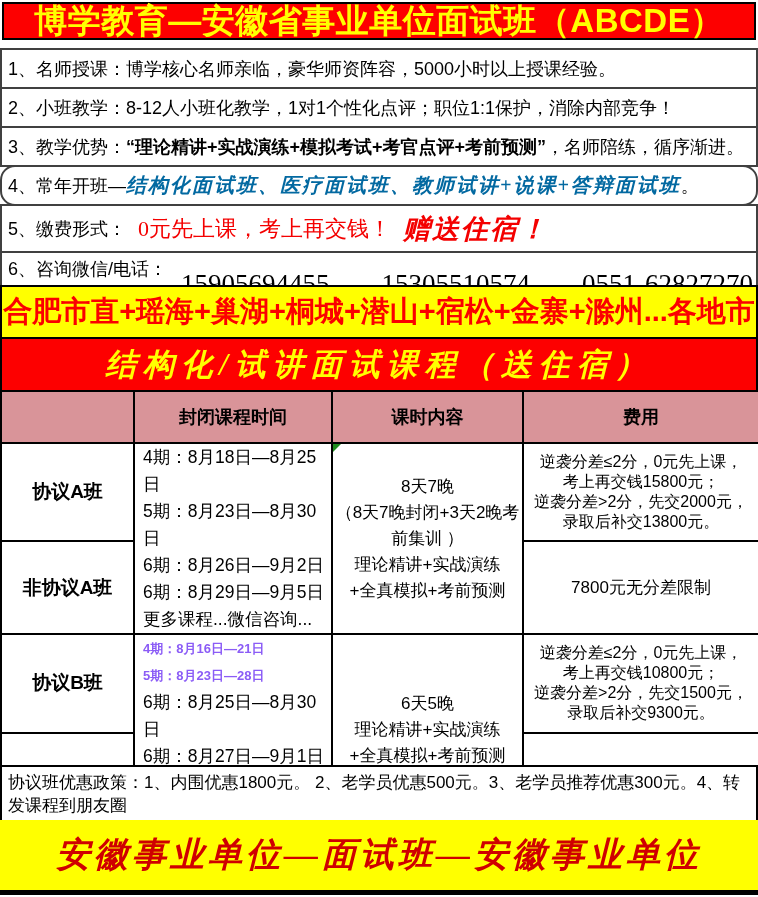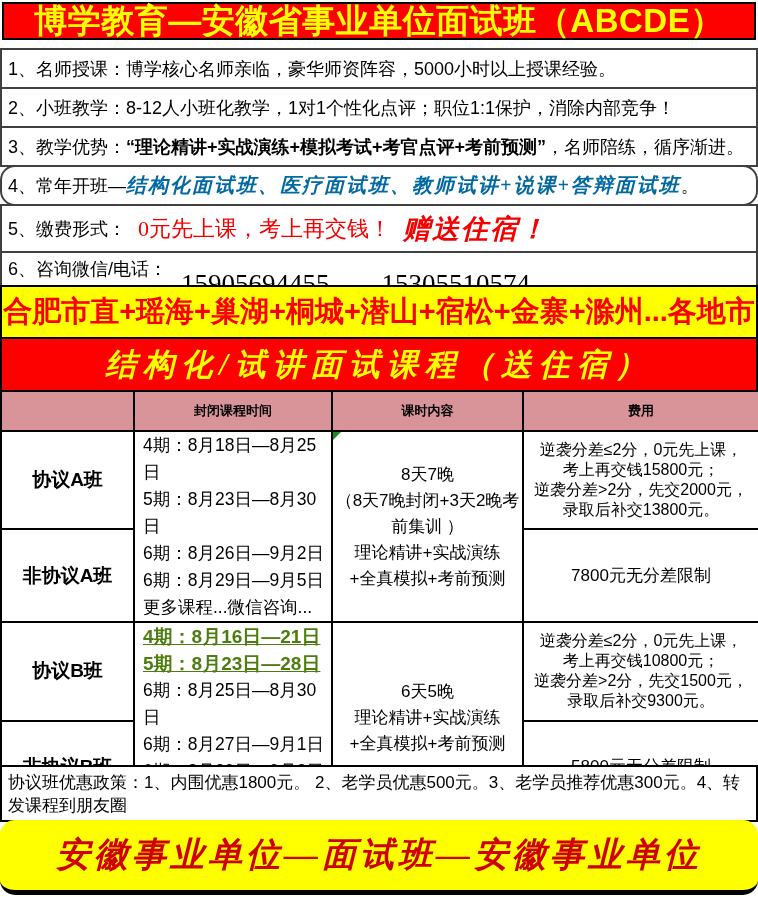--- a/index.html
+++ b/index.html
@@ -62,26 +62,26 @@
   }
   #course-banner .t {
     color:#ffff00; font-size:31px; font-weight:bold; font-style:italic;
     font-family:"Liberation Serif", serif; letter-spacing:7px; white-space:nowrap;
   }
 
   
   #course-table { top:390px; border-collapse:collapse; table-layout:fixed; width:758px; }
   #course-table td { border:2px solid #000; vertical-align:middle; background:#fff; }
   #course-table tr.head td {
-    background:#d99499; height:40px; text-align:center;
-    font-weight:bold; font-size:13px;
+    background:#d99499; height:52px; text-align:center;
+    font-weight:bold; font-size:18px;
   }
   td.name { text-align:center; font-weight:bold; font-size:19px; }
   td.schedule { padding-left:8px; font-size:17.5px; line-height:27px; }
-  td.schedule .red-line { color:#4d7c0f; font-weight:bold; font-size:19px;text-decoration:underline; }
+  td.schedule .red-line { color:#8b5cf6; font-weight:bold; font-size:13px; }
   td.content { text-align:center; font-size:17px; line-height:26px; position:relative; }
   td.fee  { text-align:center; font-size:16px; line-height:20px; }
   td.fee2 { text-align:center; font-size:17px; }
   .green-tri {
     position:absolute; left:0; top:0; width:0; height:0;
     border-top:8px solid #1e8c1e; border-right:8px solid transparent;
   }
   #rA1 td.rh { height:85px; }
   #rA2 td.rh { height:80px; }
   #rB1 td.rh { height:87px; }
@@ -89,21 +89,21 @@
 
   
   #discount {
     top:765px; height:57px; border:2px solid #000; background:#fff;
     padding:4px 6px; font-size:17px; line-height:23px;
   }
 
   
   #footer-banner {
     top:820px; height:75px; background:#ffff00; border-bottom:5px solid #000;
-    display:flex; align-items:center; justify-content:center;border-radius:15px;
+    display:flex; align-items:center; justify-content:center;
   }
   #footer-banner .t {
     color:#cf0000; font-size:34px; font-weight:bold; font-style:italic;
     font-family:"Liberation Serif", serif; letter-spacing:4px; white-space:nowrap;
   }
 </style>
 </head>
 <body>
 
 <div id="title-bar" class="abs">
@@ -128,20 +128,21 @@
 </div>
 <div id="f5" class="feature abs">
   <span>5、缴费形式：</span>
     <span class="big-red">0元先上课，考上再交钱！</span>
     <span class="big-red-script">赠送住宿！</span>
 </div>
 <div id="f6" class="feature abs">
   <span>6、咨询微信/电话：</span>
   <span class="phone">15905694455</span>
   <span class="phone">15305510574</span>
+  <span class="phone">0551-62827270</span>
 </div>
 
 <div id="city-banner" class="abs">
   <span class="t">合肥市直+瑶海+巢湖+桐城+潜山+宿松+金寨+滁州...各地市</span>
 </div>
 
 <div id="course-banner" class="abs">
   <span class="t">结构化/试讲面试课程（送住宿）</span>
 </div>
 

